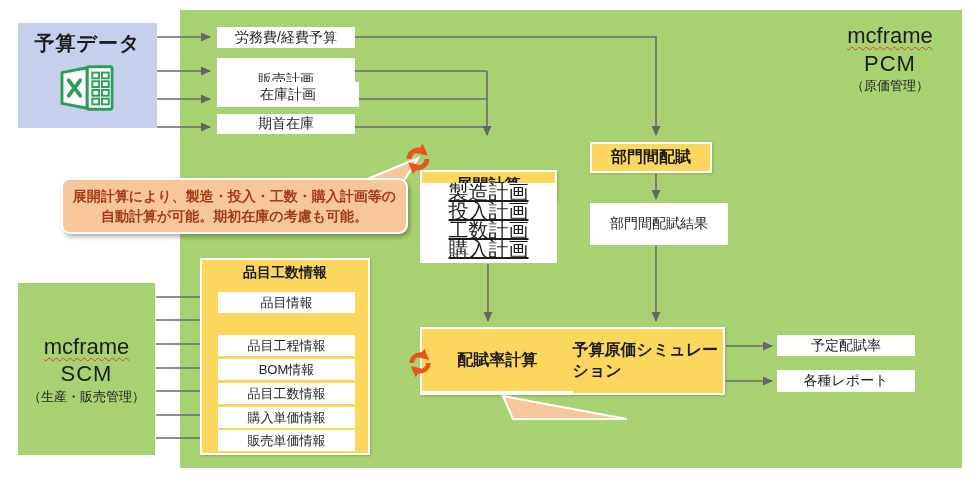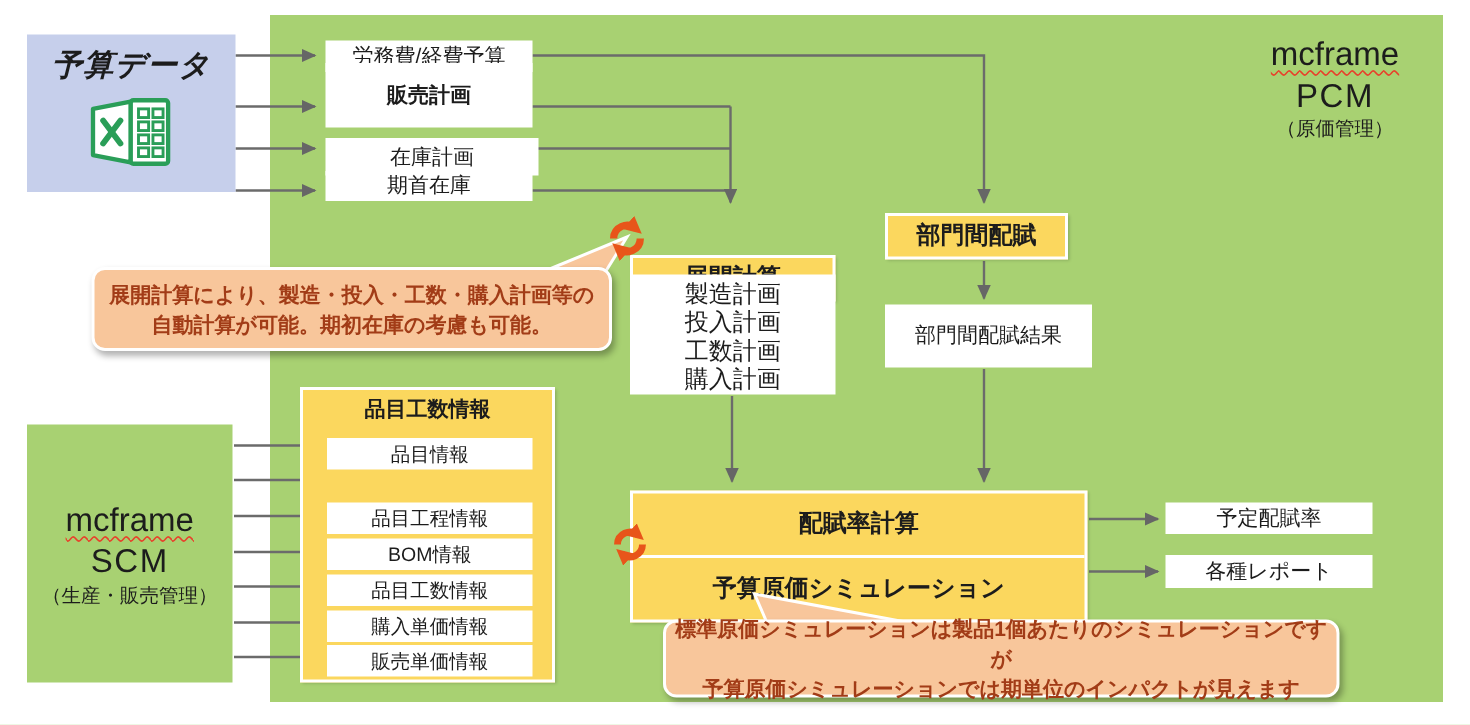--- a/index.html
+++ b/index.html
@@ -17,60 +17,60 @@
   html,body{background:#fff;}
   body{font-family:"Liberation Sans","DejaVu Sans",sans-serif;color:var(--ink);}
   .canvas{position:relative;width:980px;height:483px;background:#fff;overflow:hidden;}
   .abs{position:absolute;}
   .panel{left:180px;top:10px;width:782px;height:458px;background:var(--panel-green);z-index:0;}
   .overlay{left:0;top:0;width:980px;height:483px;z-index:1;pointer-events:none;}
   .tails{left:0;top:0;width:980px;height:483px;z-index:3;pointer-events:none;}
 
   .src-box{left:18px;top:23px;width:139px;height:105px;background:var(--box-blue);z-index:2;
            display:flex;flex-direction:column;align-items:center;padding-top:7px;}
-  .src-title{font-size:20px;font-weight:600;letter-spacing:1px;font-style:italic;}
+  .src-title{font-size:20px;font-weight:600;letter-spacing:1px;}
   .excel-svg{width:62px;height:52px;margin-top:5px;color:var(--excel-green);}
 
   .wbox{background:#fff;z-index:2;display:flex;align-items:center;justify-content:center;
         font-size:14px;}
   .wb1{left:217px;top:27px;width:138px;height:21px;}
-  .wb2{left:217px;top:42px;width:138px;height:43px;font-weight:bold;}
-  .wb3{left:217px;top:92px;width:142px;height:25px;}
+  .wb2{left:217px;top:58px;width:138px;height:43px;}
+  .wb3{left:217px;top:82px;width:142px;height:25px;}
   .wb4{left:217px;top:114px;width:138px;height:20px;}
 
   .prod-label{z-index:2;display:flex;flex-direction:column;align-items:center;line-height:1.25;}
   .pcm-label{left:818px;top:22px;width:144px;}
   .scm-box{left:18px;top:283px;width:137px;height:172px;background:var(--panel-green);
            justify-content:center;}
   .brand{font-size:22px;text-decoration:underline;-webkit-text-decoration:underline wavy #e8402a;
          text-decoration-style:wavy;text-decoration-color:#e8402a;text-decoration-thickness:1px;
          text-underline-offset:3px;}
   .prod{font-size:22px;letter-spacing:1px;}
   .prod-sub{font-size:13px;margin-top:1px;}
 
   .ybox{background:var(--box-yellow);border:2px solid #fff;z-index:2;
         display:flex;align-items:center;justify-content:center;
         font-size:16px;font-weight:bold;box-shadow:1px 1px 2px rgba(0,0,0,.18);}
   .yb-expand{left:420px;top:142px;width:137px;height:31px;margin-top:28px;}
   .yb-dept{left:590px;top:142px;width:122px;height:31px;}
 
   .stack{left:420px;top:183px;width:137px;height:80px;background:#fff;z-index:2;
-         display:flex;flex-direction:column;align-items:center;justify-content:flex-end;
-         font-size:16px;line-height:19px;}
+         display:flex;flex-direction:column;align-items:center;justify-content:flex-start;
+         font-size:20px;line-height:19px;text-decoration:underline;}
   .wresult{left:590px;top:203px;width:138px;height:42px;}
 
   .item-container{left:200px;top:258px;width:170px;height:197px;background:var(--box-yellow);
                   border:2px solid #fff;z-index:2;box-shadow:1px 1px 2px rgba(0,0,0,.18);}
   .item-header{position:absolute;left:0;top:4px;width:100%;text-align:center;
                font-size:14px;font-weight:bold;}
   .item-row{position:absolute;left:16px;width:137px;height:21px;background:#fff;
             display:flex;align-items:center;justify-content:center;font-size:13px;}
 
-  .combined{left:420px;top:327px;width:305px;height:88px;background:var(--box-yellow);
-            border:2px solid #fff;z-index:2;display:flex;flex-direction:column;
+  .combined{left:420px;top:327px;width:305px;height:68px;background:var(--box-yellow);
+            border:2px solid #fff;z-index:2;display:flex;flex-direction:row;
             box-shadow:1px 1px 2px rgba(0,0,0,.18);}
   .combined .row{flex:1;display:flex;align-items:center;justify-content:center;
                  font-size:16px;font-weight:bold;}
   .combined .row:first-child{border-bottom:2px solid #fff;}
 
   .refresh-svg{z-index:4;color:var(--refresh-orange);}
   .rf1{left:402px;top:143px;width:32px;height:32px;}
   .rf2{left:405px;top:348px;width:30px;height:30px;}
 
   .out1{left:777px;top:335px;width:138px;height:21px;}
@@ -214,18 +214,14 @@
 
   <svg class="abs tails" viewBox="0 0 980 483">
     <polygon points="360,182 418,158 392,200" fill="#f8c69b" stroke="#fff" stroke-width="2"></polygon>
     <polygon points="503,396 627,419 513,419" fill="#f8c69b" stroke="#fff" stroke-width="2"></polygon>
   </svg>
 
   <div class="abs bubble bubble1">
     <div>展開計算により、製造・投入・工数・購入計画等の</div>
     <div>自動計算が可能。期初在庫の考慮も可能。</div>
   </div>
-  <div class="abs bubble bubble2">
-    <div>標準原価シミュレーションは製品1個あたりのシミュレーションですが</div>
-    <div>予算原価シミュレーションでは期単位のインパクトが見えます</div>
-  </div>
 
 </div>
 
 </body></html>

